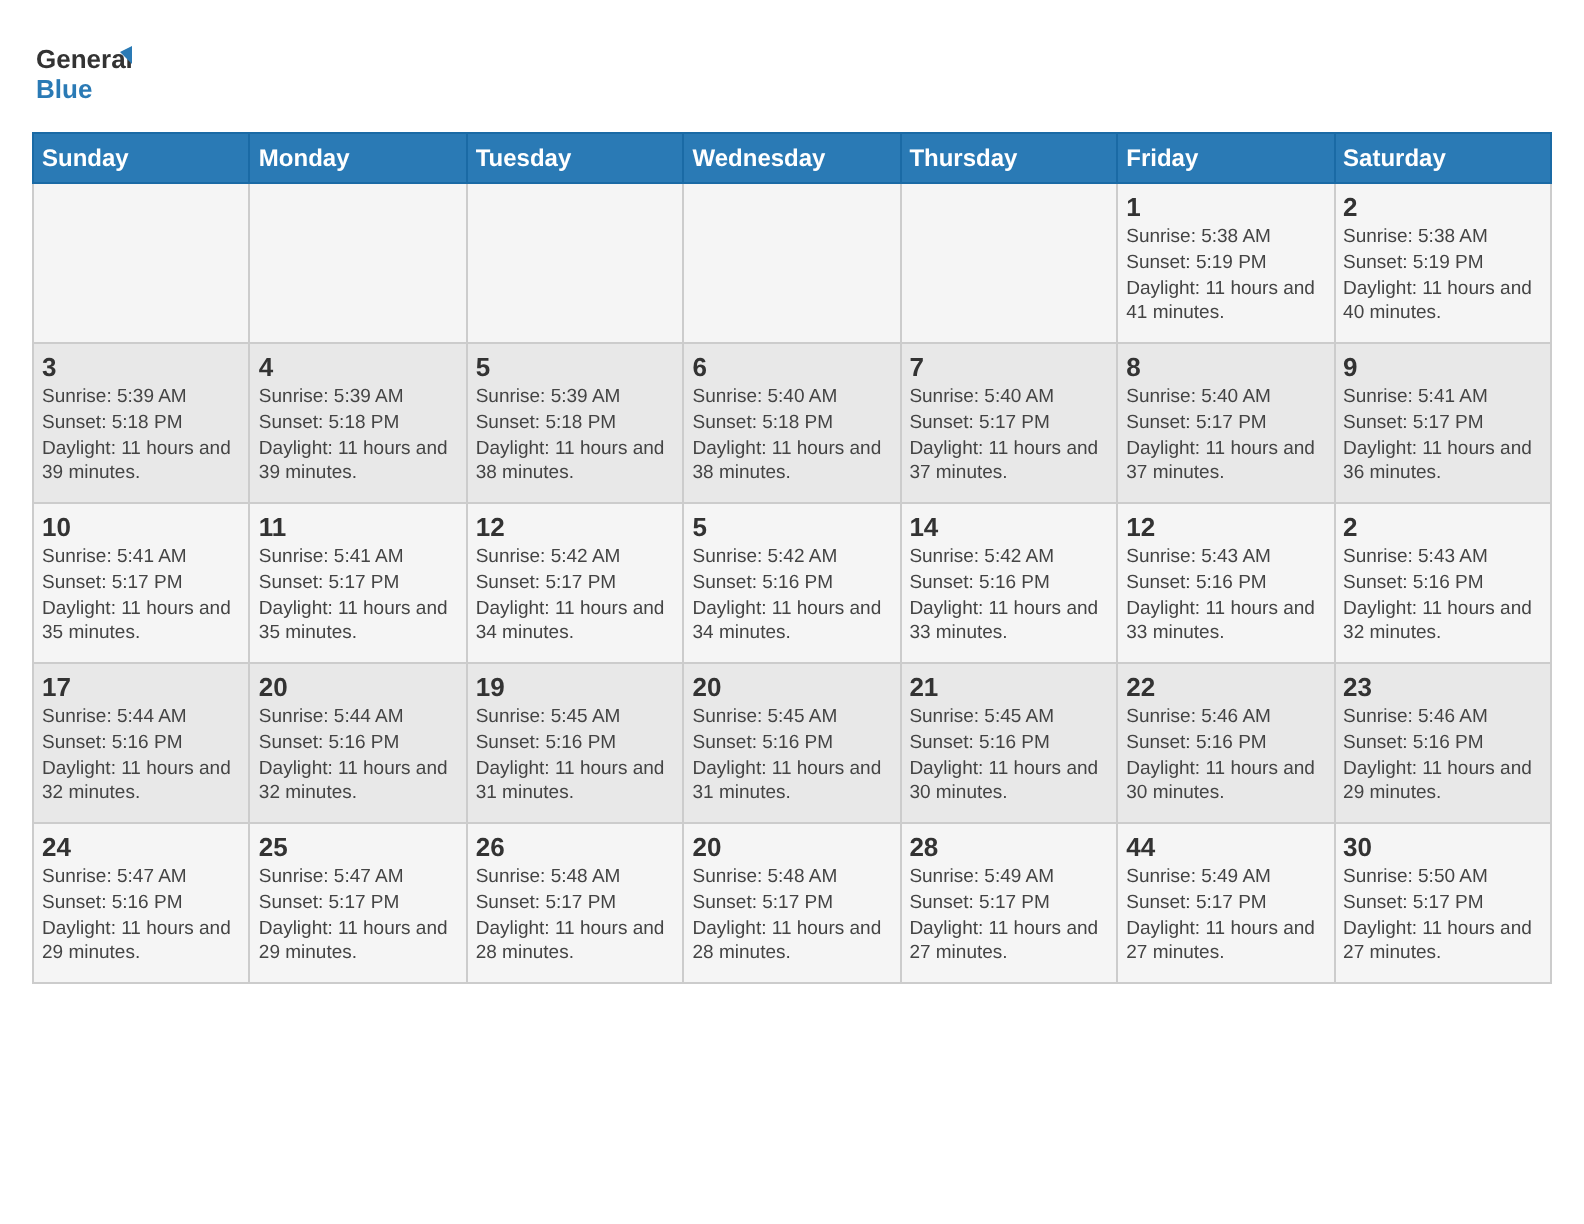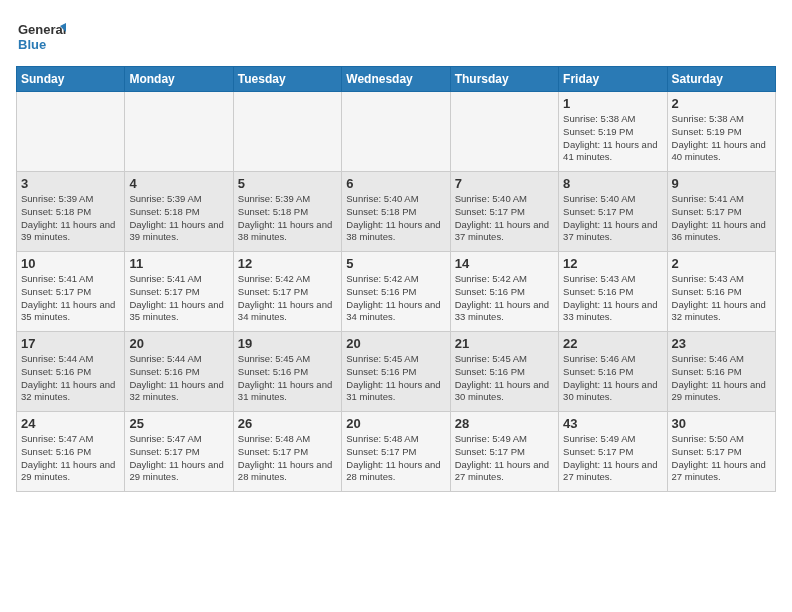--- a/index.html
+++ b/index.html
@@ -290,21 +290,21 @@
 Sunset: 5:17 PM
 Daylight: 11 hours and 28 minutes.</div>
           </td>
           <td>
             <span class="day-num">28</span>
             <div class="day-info" style="white-space: pre-line;">Sunrise: 5:49 AM
 Sunset: 5:17 PM
 Daylight: 11 hours and 27 minutes.</div>
           </td>
           <td>
-            <span class="day-num">43</span>
+            <span class="day-num">44</span>
             <div class="day-info" style="white-space: pre-line;">Sunrise: 5:49 AM
 Sunset: 5:17 PM
 Daylight: 11 hours and 27 minutes.</div>
           </td>
           <td>
             <span class="day-num">30</span>
             <div class="day-info" style="white-space: pre-line;">Sunrise: 5:50 AM
 Sunset: 5:17 PM
 Daylight: 11 hours and 27 minutes.</div>
           </td>

